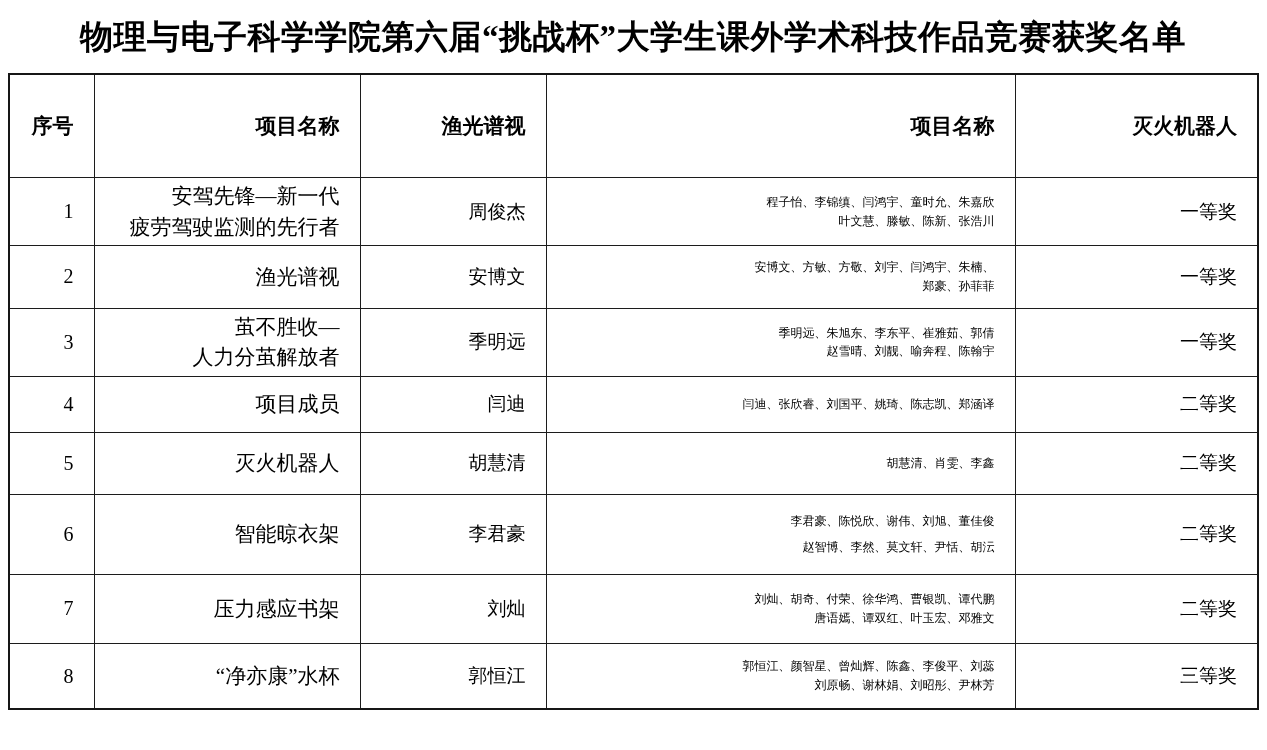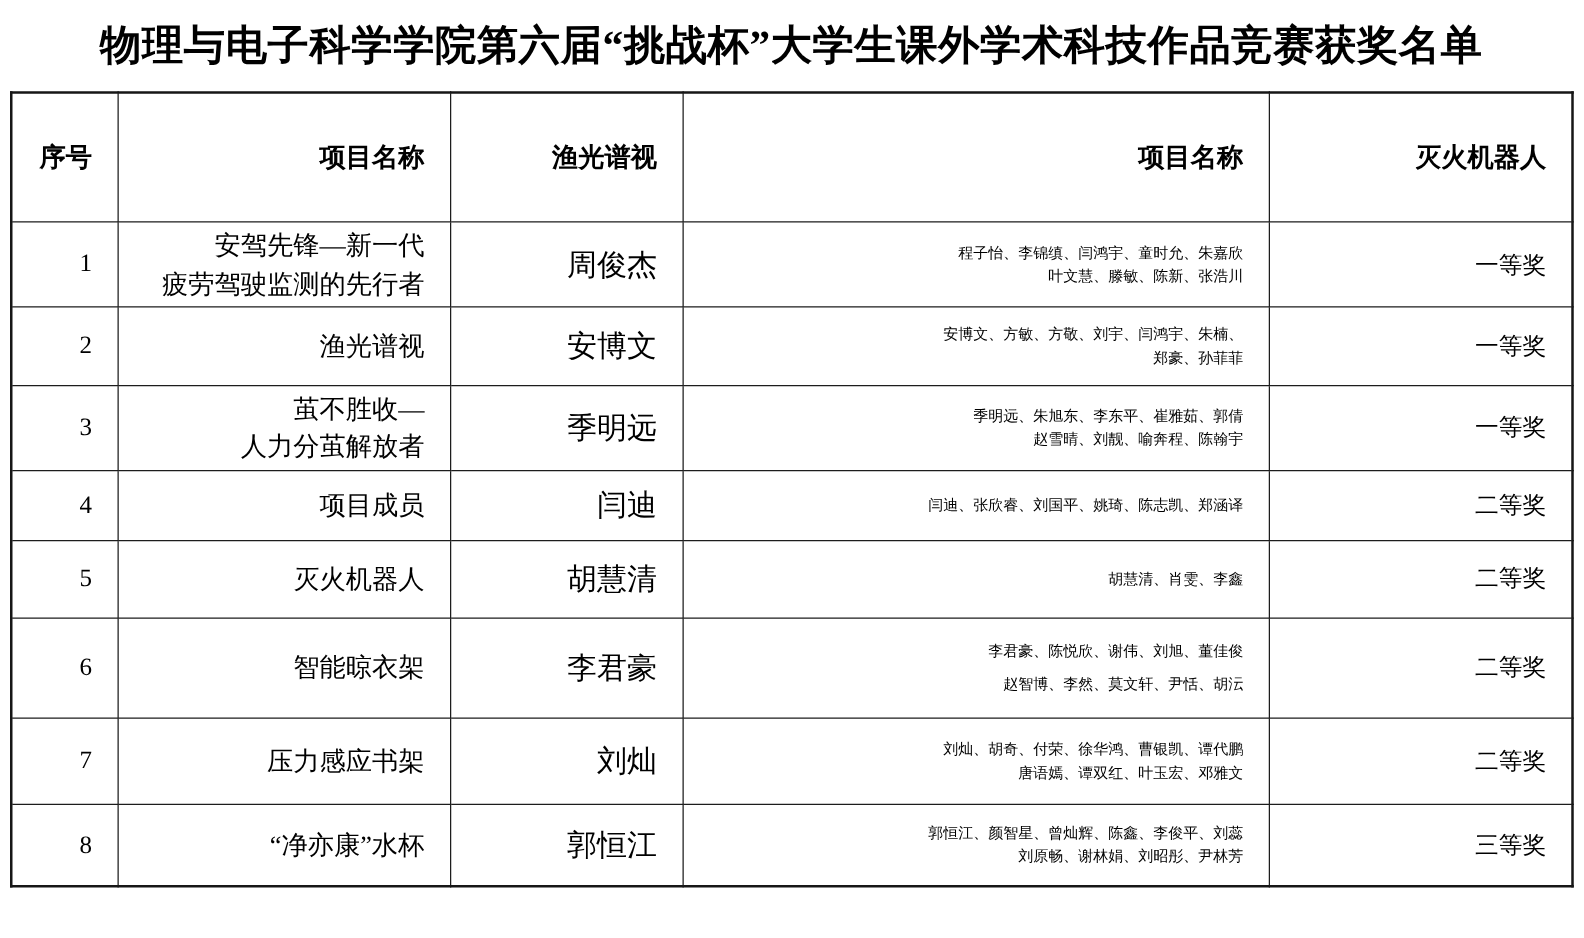--- a/index.html
+++ b/index.html
@@ -46,21 +46,21 @@
   tr.r2 { height: 63px; }
   tr.r3 { height: 65px; }
   tr.r4 { height: 56px; }
   tr.r5 { height: 62px; }
   tr.r6 { height: 80px; }
   tr.r7 { height: 69px; }
   tr.r8 { height: 66px; }
 
   td.no      { font-size: 20px; }
   td.project { font-size: 21px; line-height: 1.45; white-space: pre-line; margin-left: 46px; }
-  td.leader  { font-size: 24px; }
+  td.leader  { font-size: 19px; }
   td.members { font-size: 12px; line-height: 1.55; white-space: pre-line; }
   td.members.loose   { line-height: 2.2; }
   td.members.compact { font-size: 12px; line-height: 1.6; }
   td.award   { font-size: 19px; font-family: Liberation Serif, serif; }
 </style>
 </head>
 <body>
 
 <div class="page">
 

